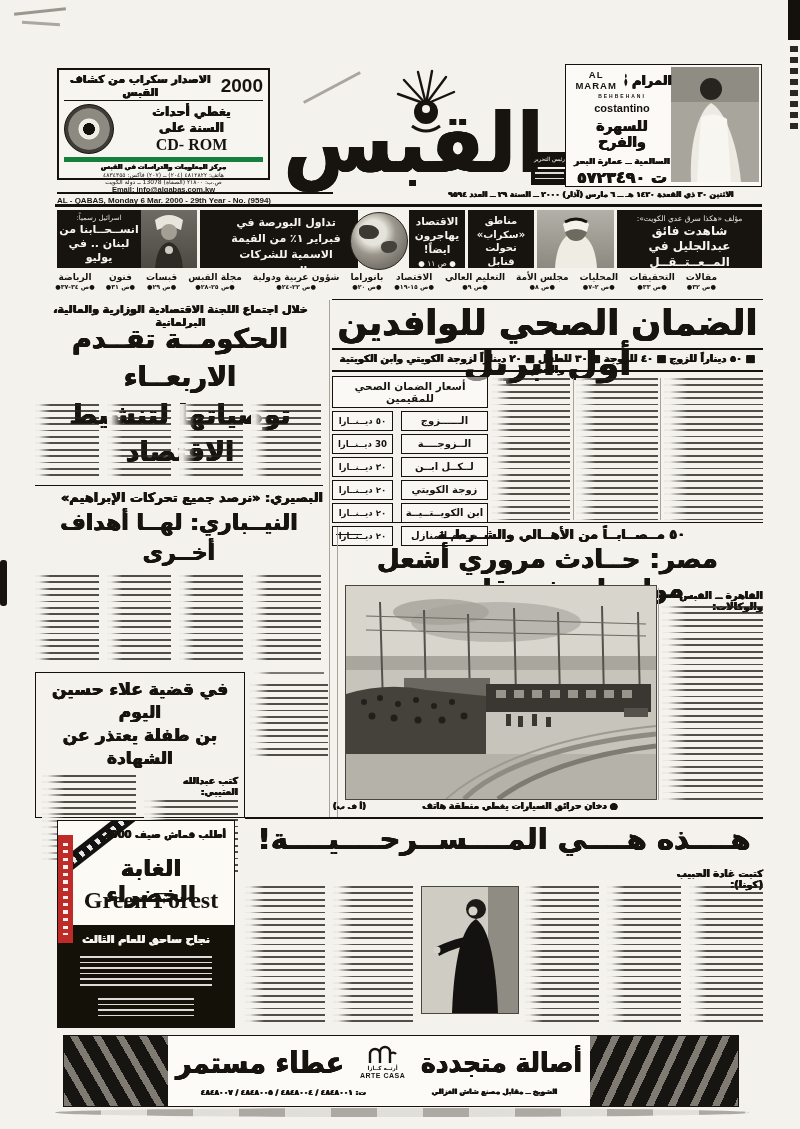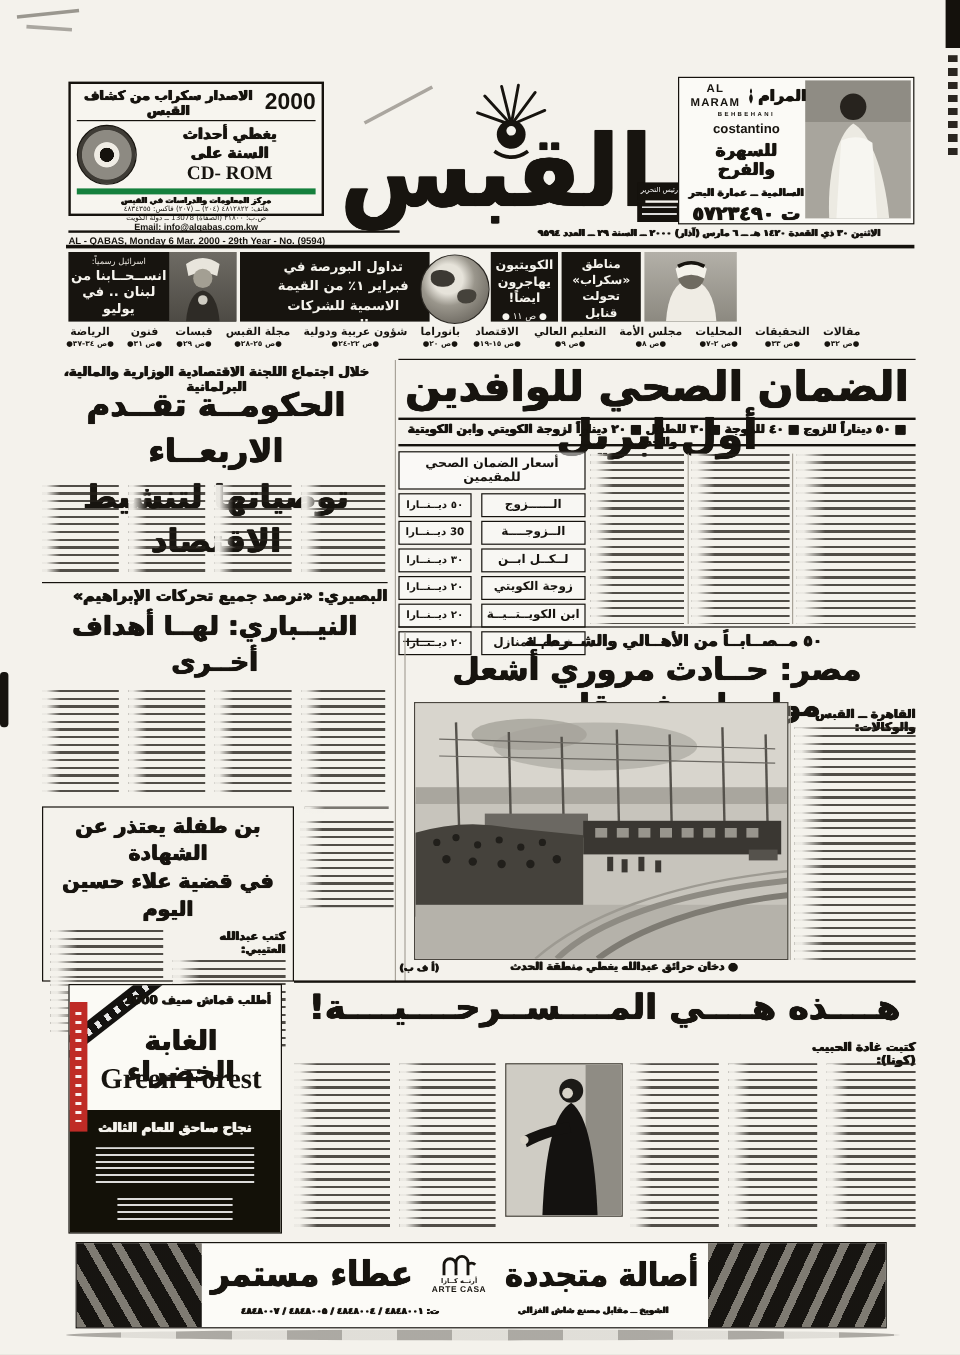--- a/index.html
+++ b/index.html
@@ -136,38 +136,43 @@
   <div class="teaser c" style="left:200px;width:158px;padding:5px 6px 0 20px;box-sizing:border-box;">
     <div class="tt" style="font-size:11px;line-height:1.45;">تداول البورصة في فبراير ١٪ من القيمة الاسمية للشركات المدرجة</div>
 
   </div>
   <div class="abs" style="left:350px;top:212px;width:56px;height:56px;border-radius:50%;border:1px solid #2a2722;background:radial-gradient(circle at 40% 35%, #e6e3da 0 25%, #9a968c 45%, #55514a 100%);overflow:hidden;">
     <div style="position:absolute;left:8px;top:12px;width:20px;height:14px;background:#3c3933;border-radius:40% 60% 50% 50%;"></div>
     <div style="position:absolute;left:30px;top:28px;width:16px;height:12px;background:#45423b;border-radius:50% 40% 60% 50%;"></div>
   </div>
 
   <div class="teaser c" style="left:409px;width:56px;padding:4px 2px 0;box-sizing:border-box;">
-    <div class="tt" style="font-size:10.5px;line-height:1.35;">الكويتيون يهاجرون ايضاً!</div>
+    <div class="tt" style="font-size:10.5px;line-height:1.35;">الاقتصاد يهاجرون ايضاً!</div>
     <div class="tp">● ص ١١ ●</div>
   </div>
 
   <div class="teaser c" style="left:468px;width:66px;padding:4px 3px 0;box-sizing:border-box;">
     <div class="tt" style="font-size:10px;line-height:1.35;">مناطق «سكراب» تحولت قنابل مــوقــوتــة</div>
 
   </div>
 
   <div class="abs" style="left:537px;top:210px;width:77px;height:58px;background:linear-gradient(180deg,#b3b0a8,#8c8980);overflow:hidden;">
     <svg width="77" height="58" viewBox="0 0 77 58">
       <path d="M18 58 Q20 26 38 22 Q58 26 60 58 Z" fill="#efece4"></path>
       <circle cx="39" cy="20" r="11" fill="#6e6a60"></circle>
       <path d="M26 14 Q39 2 52 14 L50 22 Q39 16 28 22 Z" fill="#f4f2ea"></path>
       <path d="M28 12 Q39 6 50 12" stroke="#17140f" stroke-width="3" fill="none"></path>
     </svg>
   </div>
 
+  <div class="teaser c" style="left:617px;width:145px;padding:4px 5px 0;box-sizing:border-box;">
+    <div class="tk" style="font-size:7.5px;">مؤلف «هكذا سرق عدي الكويت»:</div>
+    <div class="tt" style="font-size:12px;line-height:1.3;">شاهدت فائق عبدالجليل في المــعــتــقــل</div>
+
+  </div>
 
   <div class="abs" style="left:55px;top:272px;width:662px;display:flex;justify-content:space-between;align-items:flex-start;">
     <div class="navitem">
         <div class="nn">مقالات</div>
         <div class="np">●ص ٣٢●</div>
       </div>
     <div class="navitem">
         <div class="nn">التحقيقات</div>
         <div class="np">●ص ٣٣●</div>
       </div>
@@ -269,22 +274,22 @@
   <div class="abs c hv" style="left:35px;top:508px;width:288px;font-size:22px;line-height:1.35;">
     <div>النيــباري: لهــا أهداف أخــرى</div>
   </div>
   <div class="abs ft" style="left:251px;top:575px;width:70px;height:90px;"></div>
   <div class="abs ft" style="left:179px;top:575px;width:64px;height:90px;"></div>
   <div class="abs ft" style="left:107px;top:575px;width:64px;height:90px;"></div>
   <div class="abs ft" style="left:35px;top:575px;width:64px;height:90px;"></div>
 
   <div class="abs" style="left:35px;top:672px;width:210px;height:146px;border:1.2px solid #15120d;padding:5px 6px;box-sizing:border-box;">
     <div class="c hv" style="font-size:17px;line-height:1.35;">
+      <div>في قضية علاء حسين اليوم</div>
       <div>بن طفلة يعتذر عن الشهادة</div>
-      <div>في قضية علاء حسين اليوم</div>
     </div>
     <div style="display:flex;gap:8px;margin-top:5px;">
       <div style="flex:1;">
         <div class="hv" style="font-size:9.5px;margin-bottom:3px;">كتب عبدالله العتيبي:</div>
         <div class="ft" style="height:72px;"></div>
       </div>
       <div class="ft" style="flex:1;height:85px;"></div>
     </div>
   </div>
 
@@ -355,21 +360,21 @@
       <rect x="278" y="122" width="24" height="9" fill="#55524c"></rect>
       <g fill="#3a3732">
         <rect x="160" y="128" width="5" height="12"></rect>
           <rect x="172" y="130" width="5" height="11"></rect>
         <rect x="186" y="128" width="5" height="12"></rect>
           <rect x="200" y="131" width="5" height="10"></rect>
       </g>
     </svg>
   </div>
   <div class="abs hv" style="left:333px;top:802px;font-size:8px;">(أ ف ب)</div>
-  <div class="abs c hv" style="left:380px;top:801px;width:280px;font-size:9px;">● دخان حرائق عبدالله يغطي منطقة الحدث</div>
+  <div class="abs c hv" style="left:380px;top:801px;width:280px;font-size:9px;">● دخان حرائق السيارات يغطي منطقة هاتف</div>
 
   <div class="abs rule" style="left:245px;top:817px;width:518px;height:1.6px;"></div>
   <div class="abs c hv" style="left:245px;top:822px;width:518px;font-size:29px;letter-spacing:1px;">هــــذه هــــي المــــســرحــــيــــة!</div>
   <div class="abs hv" style="left:655px;top:868px;width:108px;font-size:10px;">كتبت غادة الحبيب (كونا):</div>
   <div class="abs ft" style="left:689px;top:886px;width:74px;height:138px;"></div>
   <div class="abs ft" style="left:607px;top:886px;width:74px;height:138px;"></div>
   <div class="abs ft" style="left:525px;top:886px;width:74px;height:138px;"></div>
   <div class="abs ft" style="left:333px;top:886px;width:80px;height:138px;"></div>
   <div class="abs ft" style="left:245px;top:886px;width:80px;height:138px;"></div>
 

